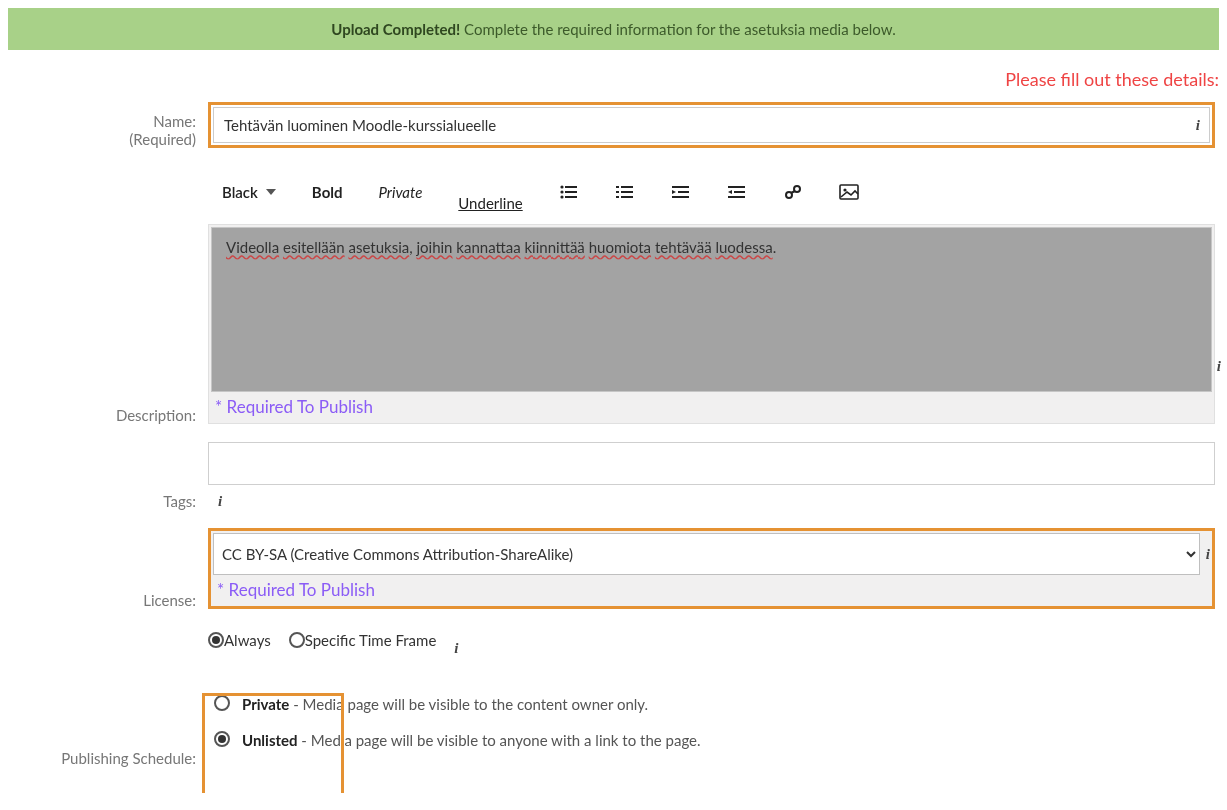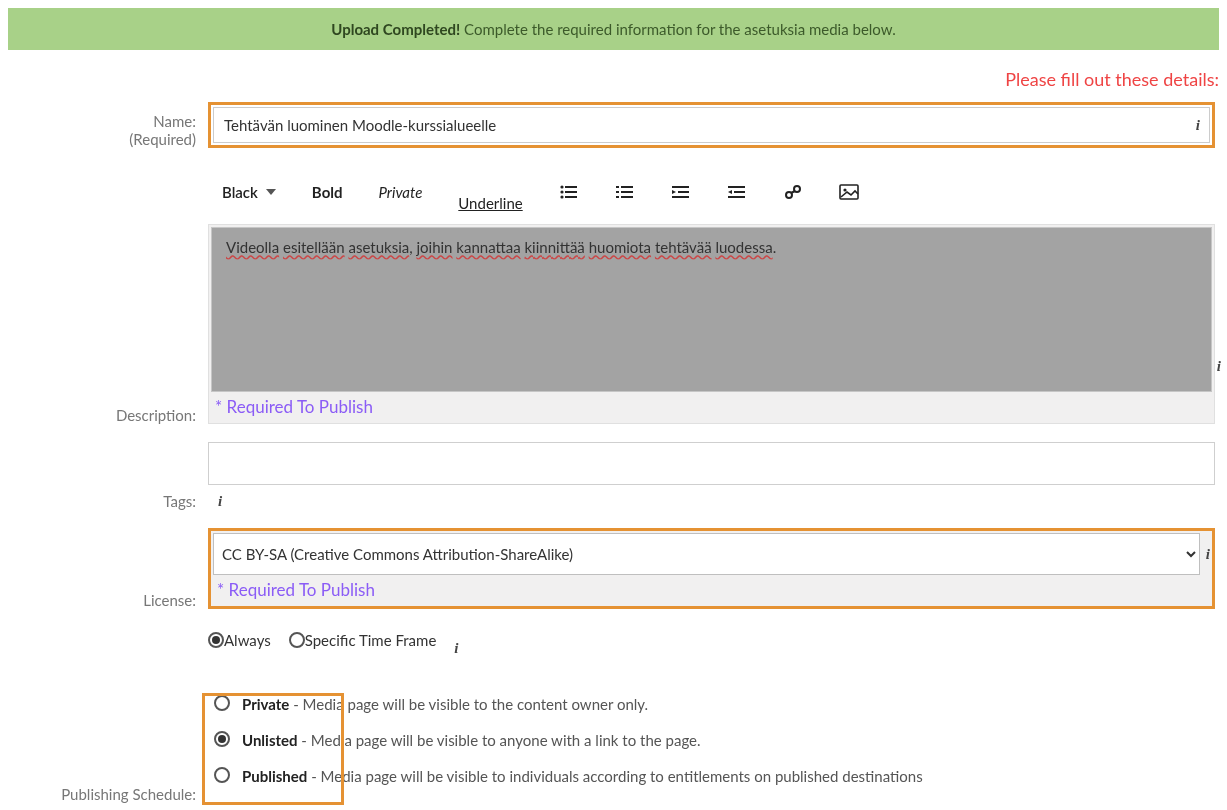--- a/index.html
+++ b/index.html
@@ -316,20 +316,16 @@
       <div class="vis-highlight"></div>
       <div id="vis-rows">
           <div class="vis-row">
             <span class="radio-circle"></span>
             <span class="vis-text"><strong>Private</strong> - Media page will be visible to the content owner only.</span>
           </div>
           <div class="vis-row">
             <span class="radio-circle checked"></span>
             <span class="vis-text"><strong>Unlisted</strong> - Media page will be visible to anyone with a link to the page.</span>
           </div>
-          <div class="vis-row">
-            <span class="radio-circle"></span>
-            <span class="vis-text"><strong>Published</strong> - Media page will be visible to individuals according to entitlements on published destinations</span>
-          </div>
         </div>
     </div>
   </div>
 </div>
 
 </body></html>

